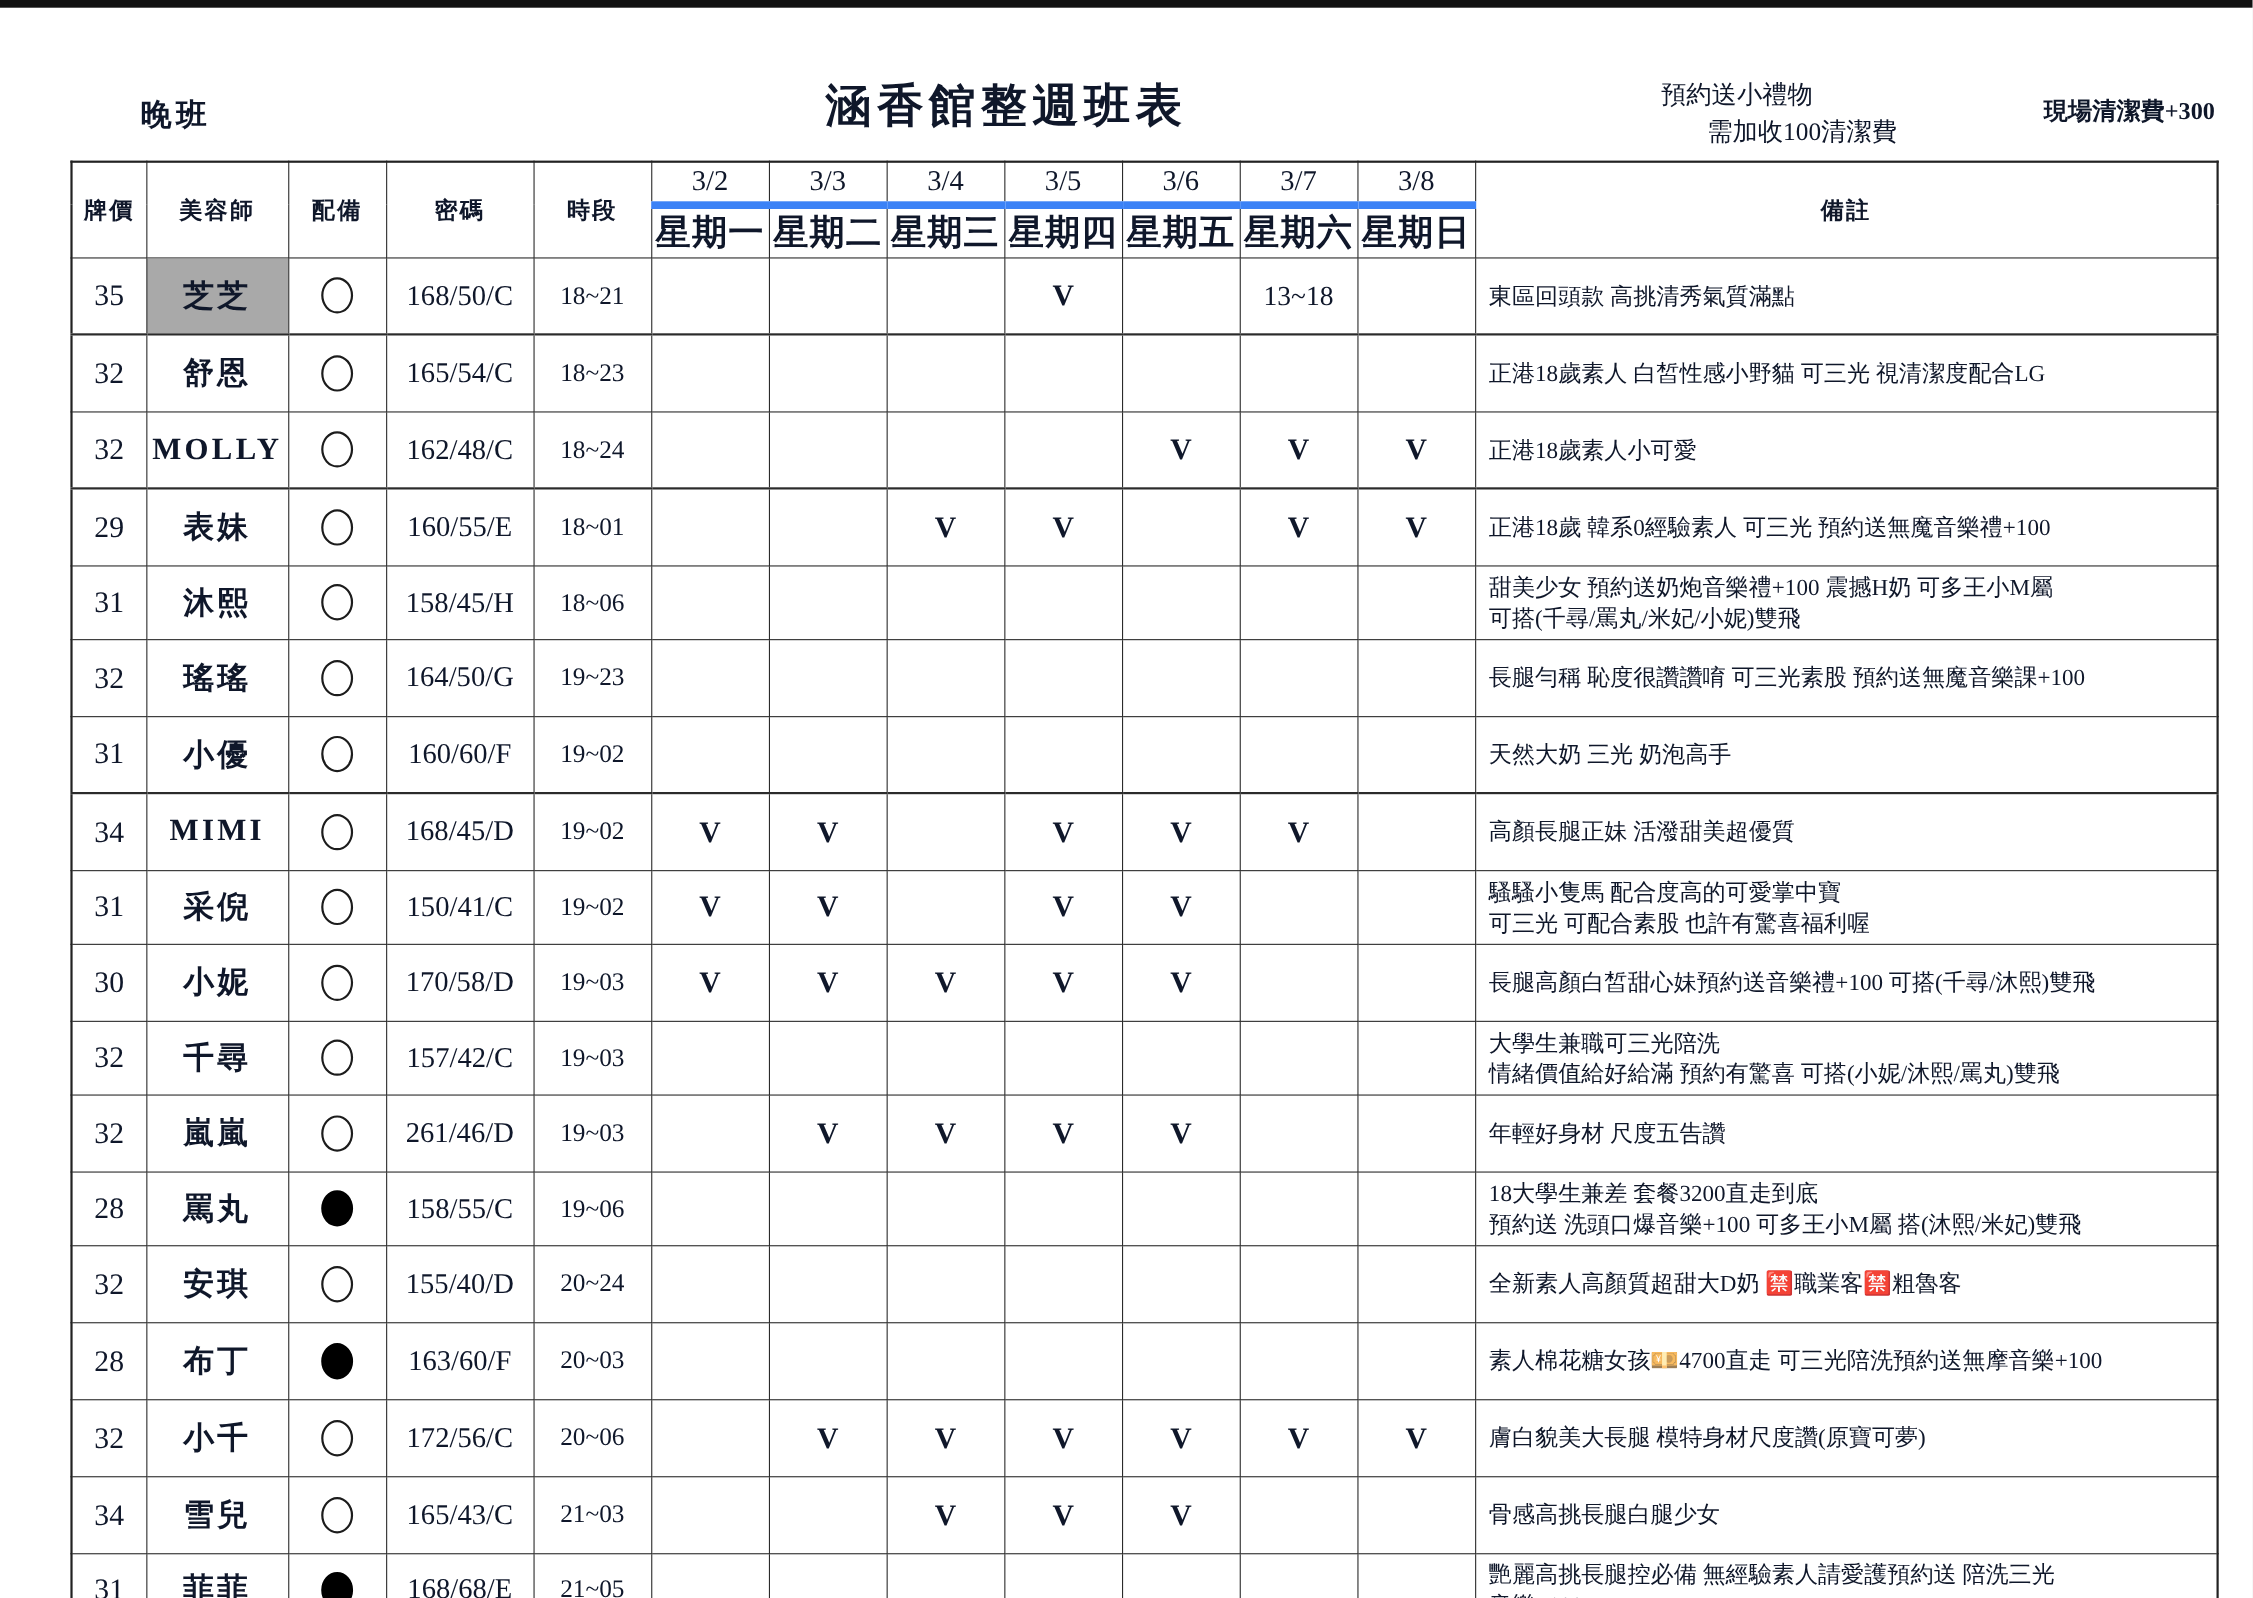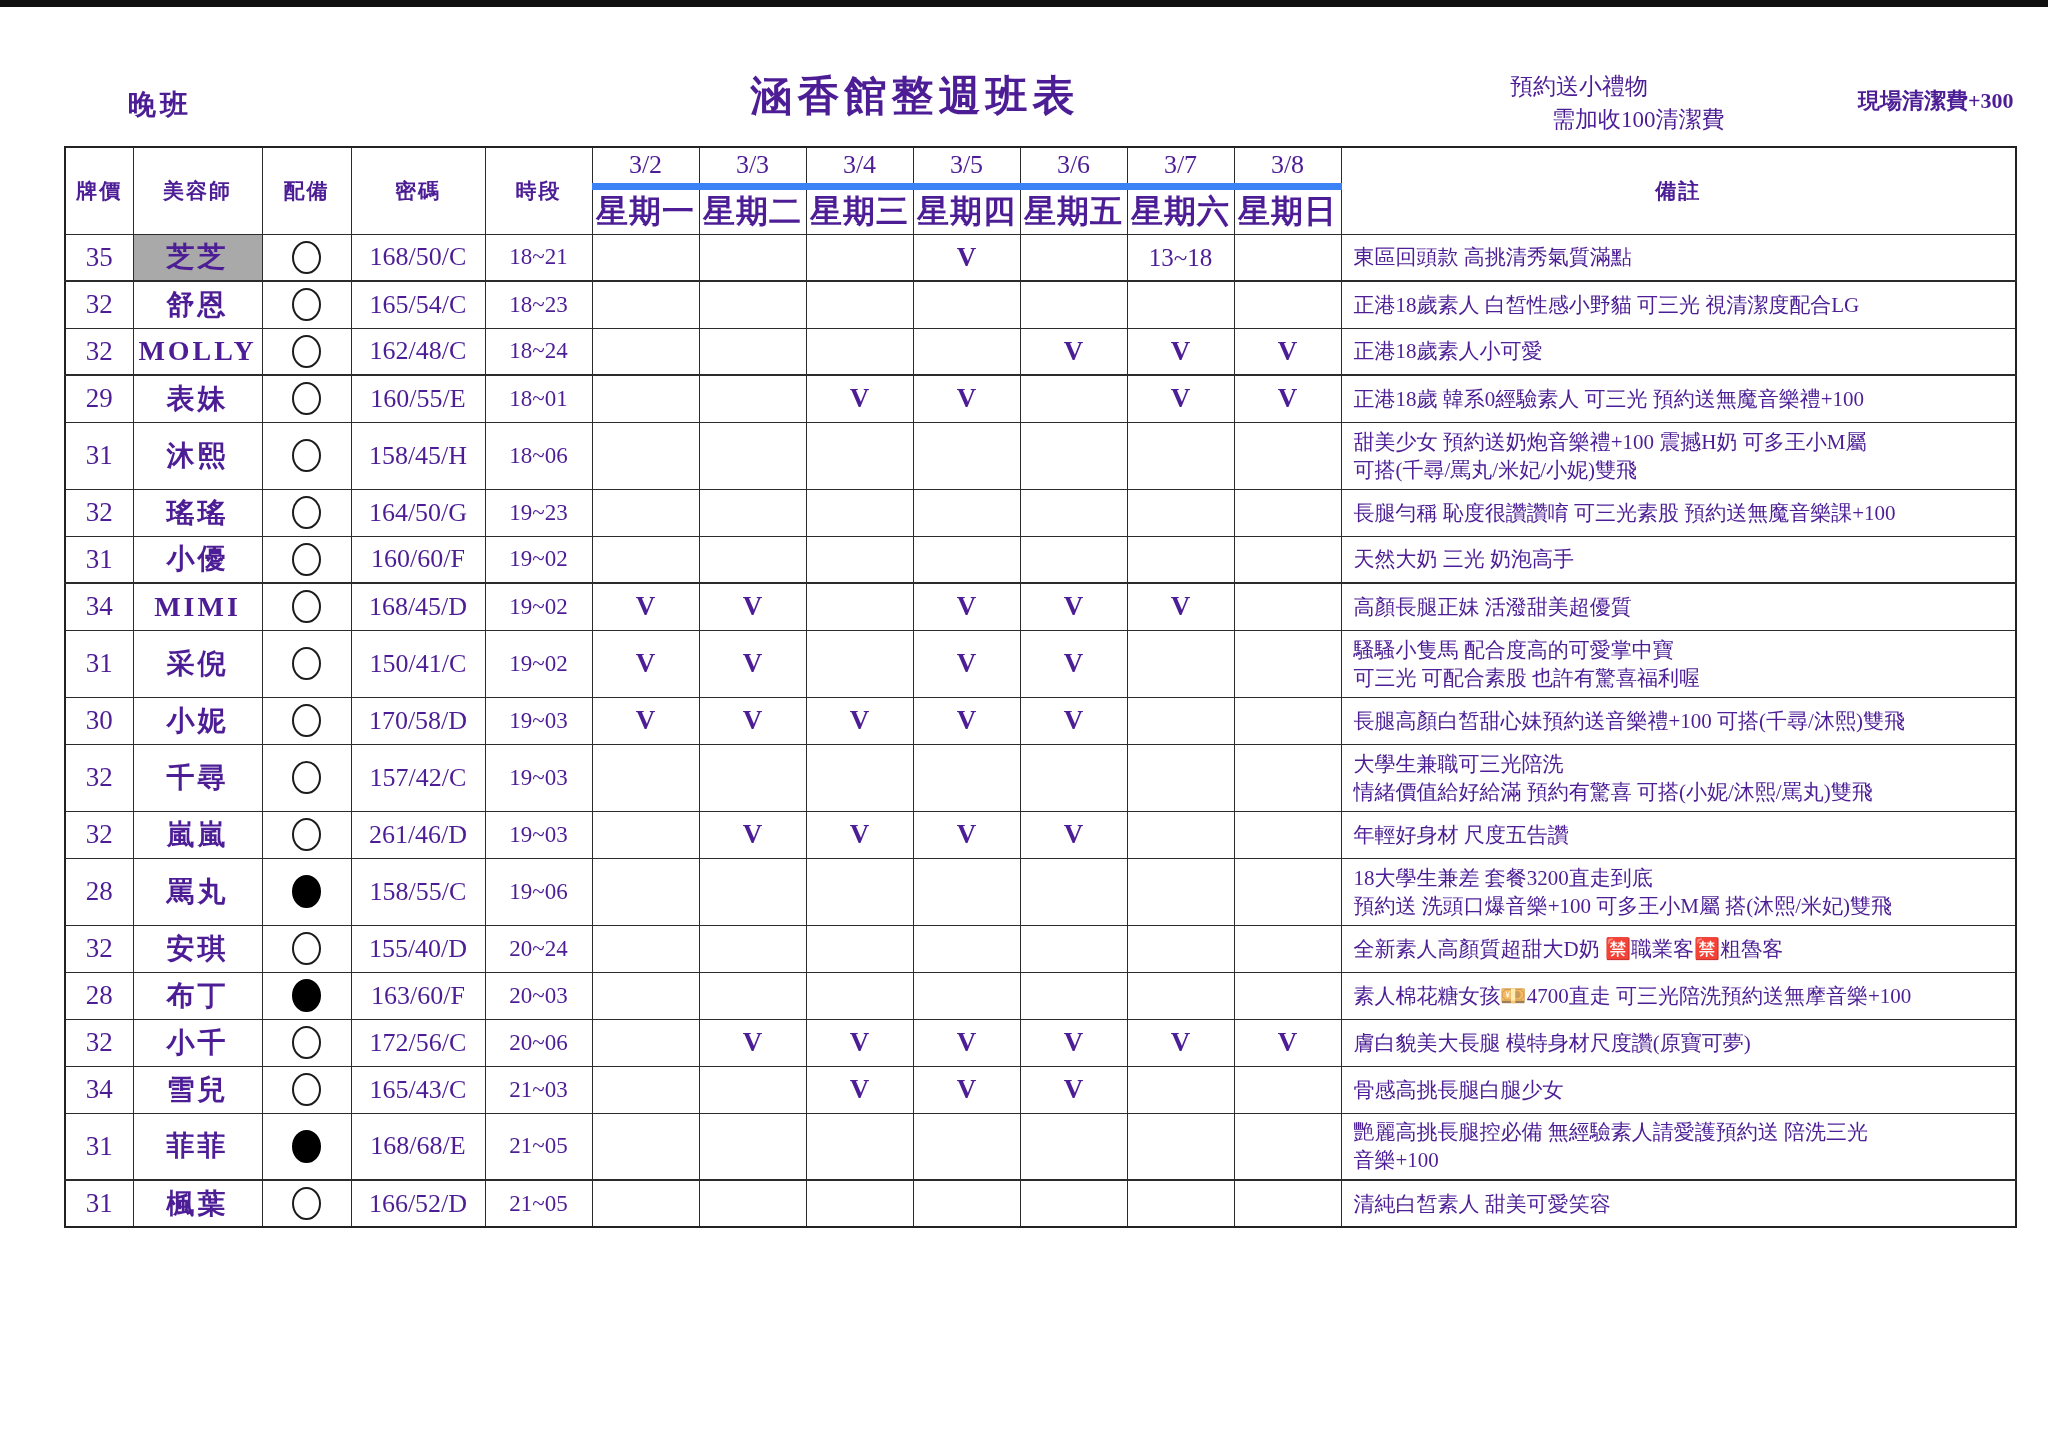--- a/index.html
+++ b/index.html
@@ -1,39 +1,39 @@
 <!DOCTYPE html>
 <html><head>
 <meta charset="utf-8">
 <style>
   html,body{margin:0;padding:0;background:#e8e8e8;}
   .page{
     position:relative;width:2048px;height:1453px;background:#ffffff;
-    font-family:"Liberation Serif","DejaVu Serif",serif;color:#4c1d95;overflow:hidden;
+    font-family:"Liberation Serif","DejaVu Serif",serif;color:#0f172a;overflow:hidden;
   }
   .top-rule{position:absolute;left:0;top:0;width:2048px;height:7px;background:#111;}
   .shift-label{position:absolute;left:128px;top:86px;font-size:28px;font-weight:bold;letter-spacing:4px;}
   .fee-note{position:absolute;left:260px;top:70px;font-size:22px;font-weight:bold;line-height:33px;}
   .fee-note .l2{padding-left:18px;}
   .page-title{position:absolute;left:690px;top:68px;width:450px;text-align:center;
     font-size:42px;font-weight:bold;letter-spacing:5px;}
   .gift-note{position:absolute;left:1510px;top:70px;font-size:23px;font-weight:normal;line-height:33px;}
   .gift-note .l2{padding-left:42px;}
   .onsite-note{position:absolute;left:1858px;top:86px;font-size:22px;font-weight:bold;}
 
   .sched{position:absolute;left:64px;top:146px;}
   table{border-collapse:collapse;table-layout:fixed;width:1944px;border:2px solid #222;}
   th,td{border:1px solid #2b2b2b;padding:0;text-align:center;vertical-align:middle;overflow:hidden;}
   thead th{font-weight:bold;}
   th.colhead{font-size:21px;letter-spacing:2px;}
   tr.date-row{height:39px;}
   tr.weekday-row{height:38px;}
   th.date-cell{font-size:26px;font-weight:normal;border-bottom:7px solid #3b82f6;}
   th.weekday-cell{font-size:32px;letter-spacing:1px;text-align:center;}
-  tbody tr{height:47px;}
+  tbody tr{height:70px;}
   tbody tr.tall{height:67px;}
   tbody tr.thick td{border-top:2px solid #2b2b2b;}
   td.price{font-size:27px;}
   td.name{font-size:28px;font-weight:bold;letter-spacing:3px;}
   td.name.highlight{background:#a9a9a9;}
   td.code{font-size:26px;}
   td.time{font-size:23px;}
   td.day{font-size:27px;font-weight:600;}
   td.day .range{font-size:25px;font-weight:normal;}
   td.remark{text-align:left;padding:2px 10px 2px 12px;font-size:21px;line-height:28px;font-weight:500;margin-left:17px;}

